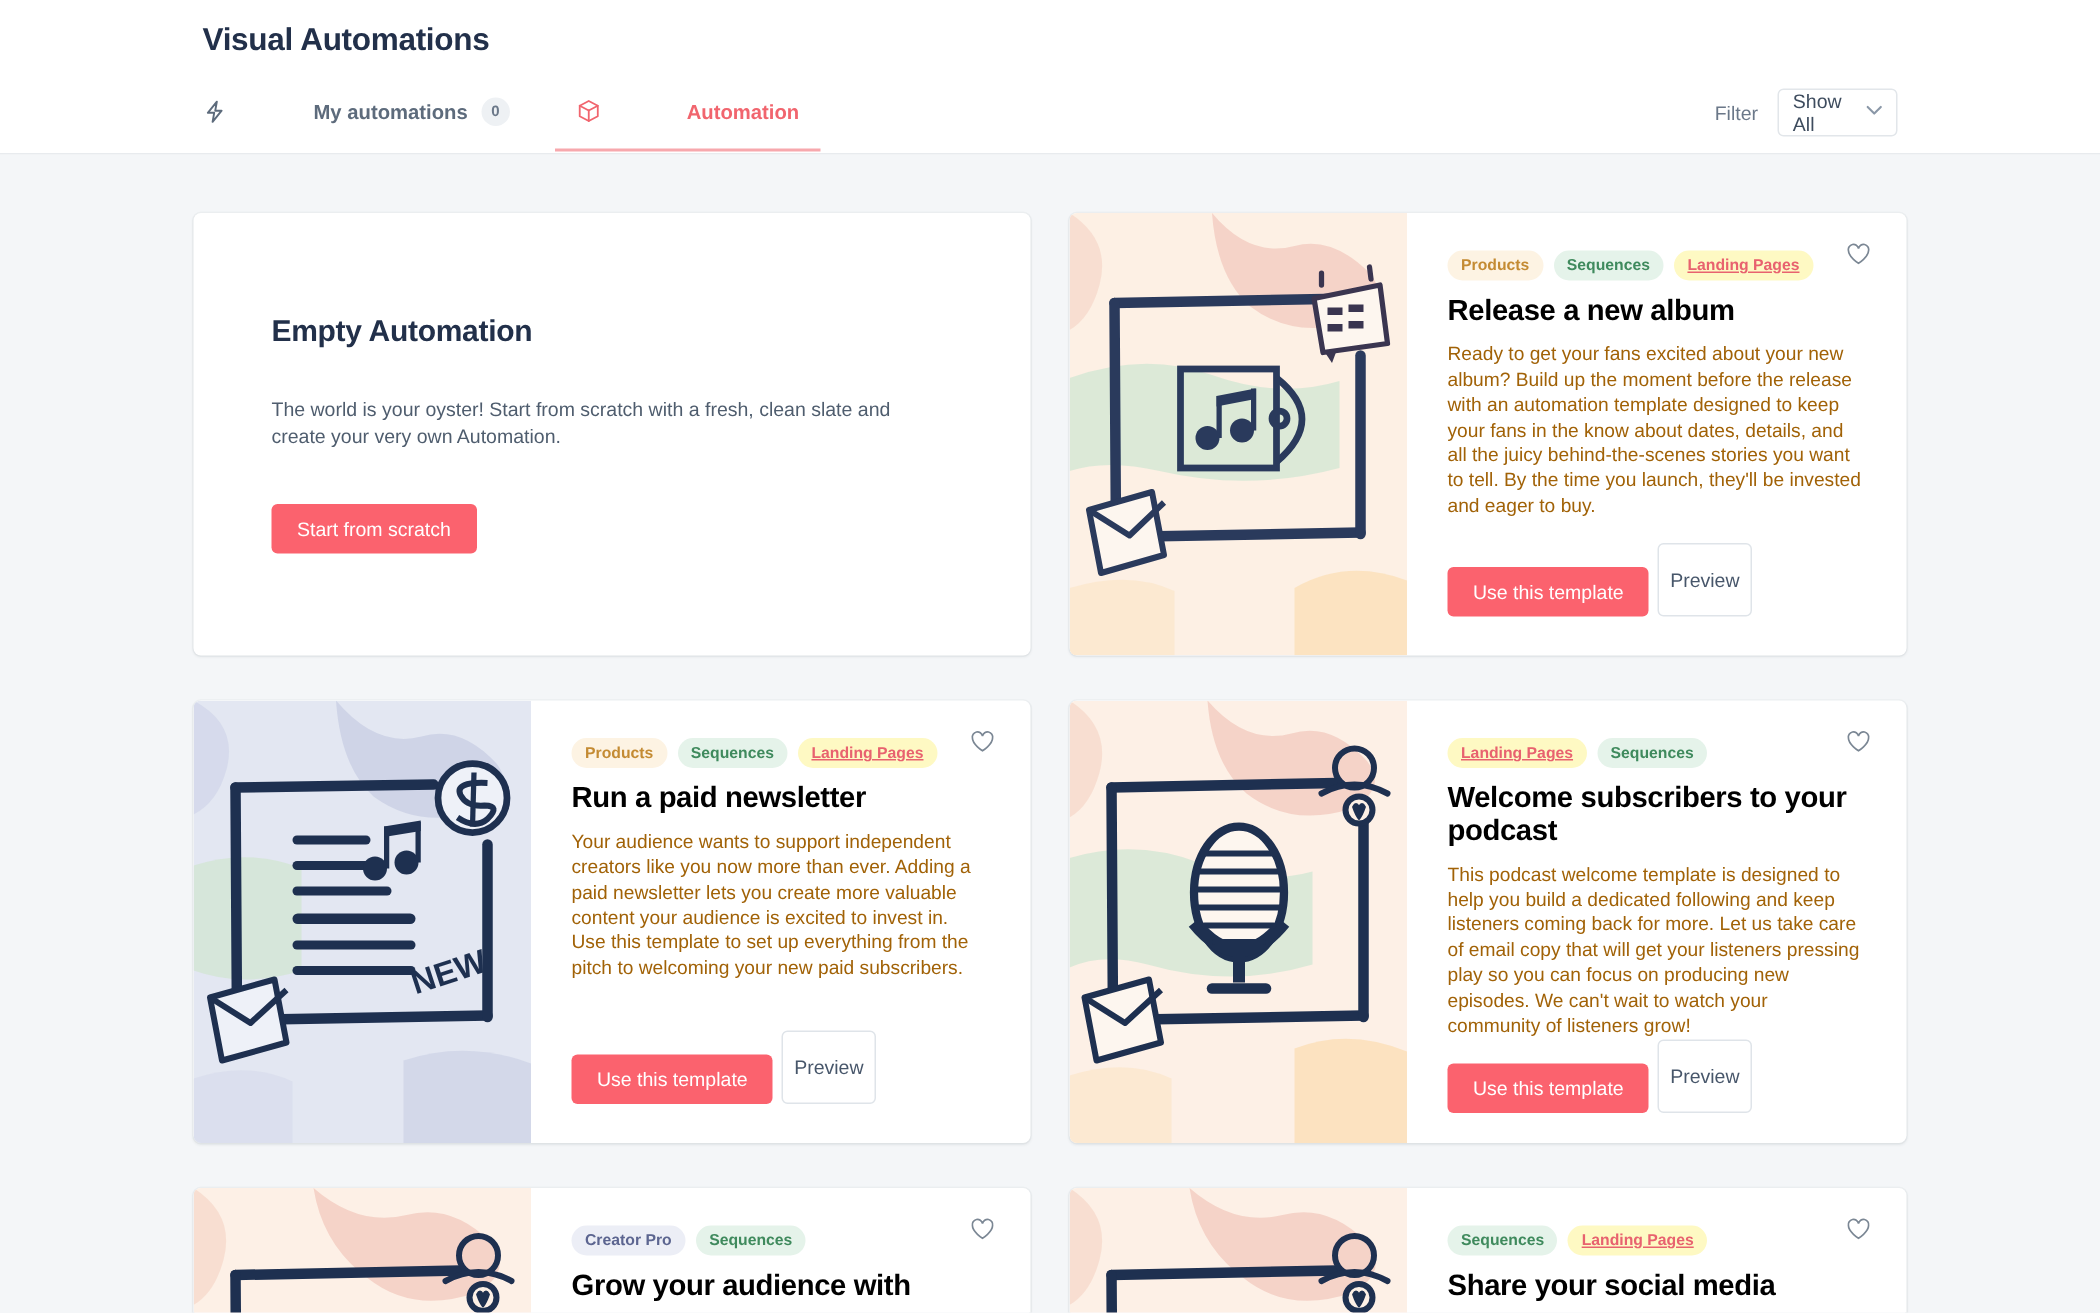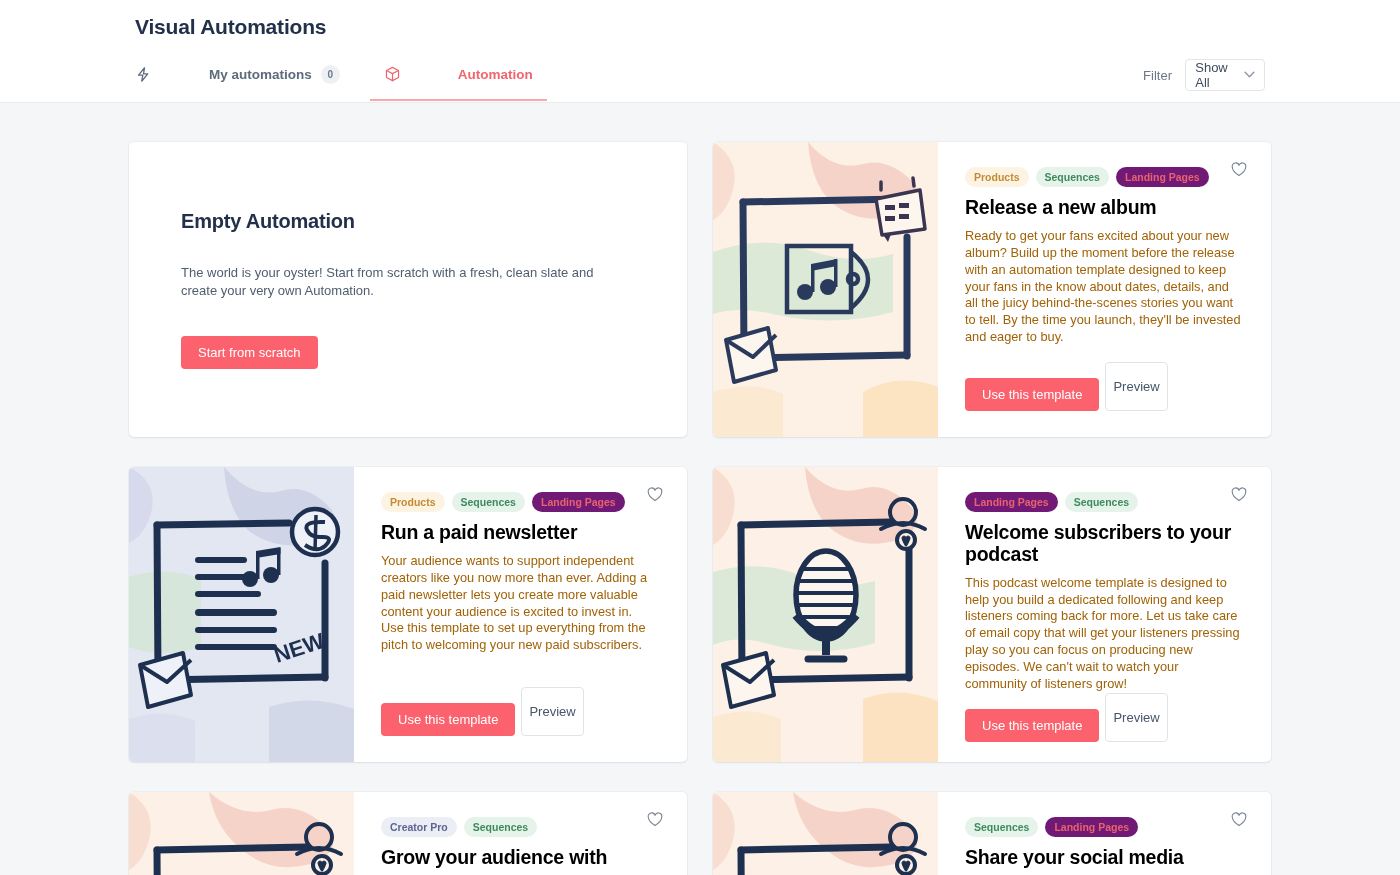--- a/index.html
+++ b/index.html
@@ -144,21 +144,21 @@
     position: absolute; top: 20px; right: 24px;
     cursor: pointer; line-height: 0;
   }
   .tags { display: flex; gap: 7px; margin-bottom: 10px; flex-wrap: wrap; }
   .tag {
     font-size: 10.5px; font-weight: bold;
     padding: 4px 9px; border-radius: 11px; white-space: nowrap;
   }
   .tag-products    { background: #fdf3e3; color: #c48b33; }
   .tag-sequences   { background: #e5f3ea; color: #3f8a5d; }
-  .tag-landing     { background: #701a75; color: #e8626f; }
+  .tag-landing     { background: #fef9c3; color: #e8626f; text-decoration: underline; }
   .tag-creatorpro  { background: #eceef6; color: #5c6590; }
   .tpl-title {
     font-size: 19.5px; font-weight: bold; color: #000000;
     line-height: 1.12; margin-bottom: 9px; letter-spacing: -0.25px;
   }
   .tpl-desc {
     font-size: 12.8px; color: #a16207; line-height: 1.32;
   }
   .tpl-actions { display: flex; gap: 6px; margin-top: auto; padding-bottom: 26px; }
 </style>

